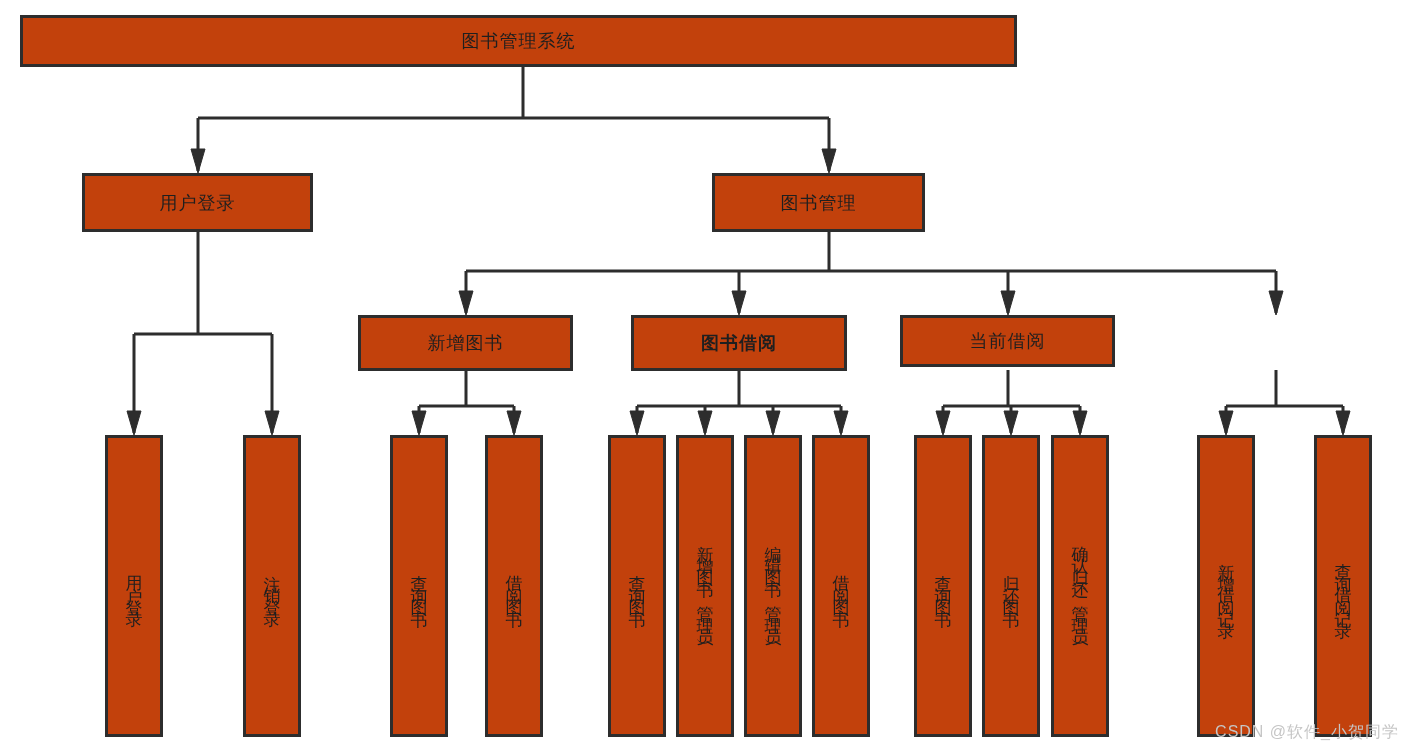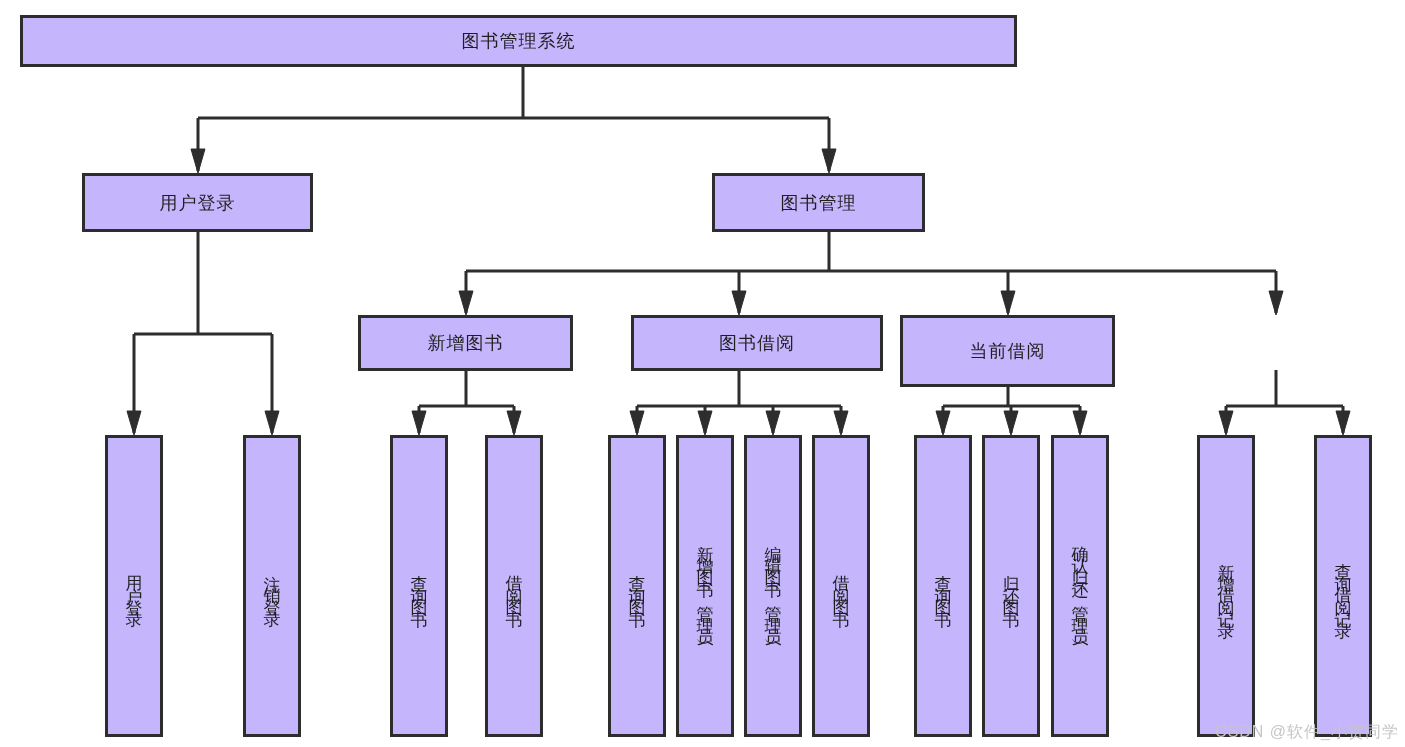--- a/index.html
+++ b/index.html
@@ -6,21 +6,21 @@
   body {
     width: 1405px; height: 747px; background: #ffffff; overflow: hidden;
     font-family: "Liberation Sans", "DejaVu Sans", sans-serif;
   }
   .canvas { position: relative; width: 1405px; height: 747px; }
   .wires { position: absolute; left: 0; top: 0; pointer-events: none; }
   .wires path { stroke: #2d2d2d; stroke-width: 3; fill: none; }
   .wires polygon { fill: #2d2d2d; stroke: #2d2d2d; stroke-width: 1; }
   .box {
     position: absolute; box-sizing: border-box;
-    border: 3px solid #2d2d2d; background: #c4b5fd;
+    border: 3px solid #2d2d2d; background: #c2410c;
     display: flex; align-items: center; justify-content: center;
     font-size: 18px; color: #1f1f1f; letter-spacing: 1px;
   }
   .vert {
     writing-mode: vertical-rl; text-orientation: mixed;
     font-size: 17px; letter-spacing: 12px;
   }
   .watermark {
     position: absolute; right: 6px; bottom: 4px;
     color: #c6c6c6; font-size: 16px; letter-spacing: 1px;
@@ -72,24 +72,24 @@
   <div class="box" style="left:82px; top:173px; width:231px; height:59px;">
     <span>用户登录</span>
   </div>
   <div class="box" style="left:712px; top:173px; width:213px; height:59px;">
     <span>图书管理</span>
   </div>
 
   <div class="box" style="left:358px; top:315px; width:215px; height:56px;">
     <span>新增图书</span>
   </div>
-  <div class="box" style="left:631px; top:315px; width:252px; height:56px;">
+  <div class="box" style="left:631px; top:315px; width:216px; height:56px;font-weight:bold;">
     <span>图书借阅</span>
   </div>
-  <div class="box" style="left:900px; top:315px; width:215px; height:72px;">
+  <div class="box" style="left:900px; top:315px; width:215px; height:52px;">
     <span>当前借阅</span>
   </div>
 
   <div class="box vert" style="left:105px; top:435px; width:58px; height:302px;">
     <span>用户登录</span>
   </div>
   <div class="box vert" style="left:243px; top:435px; width:58px; height:302px;">
     <span>注销登录</span>
   </div>
 

